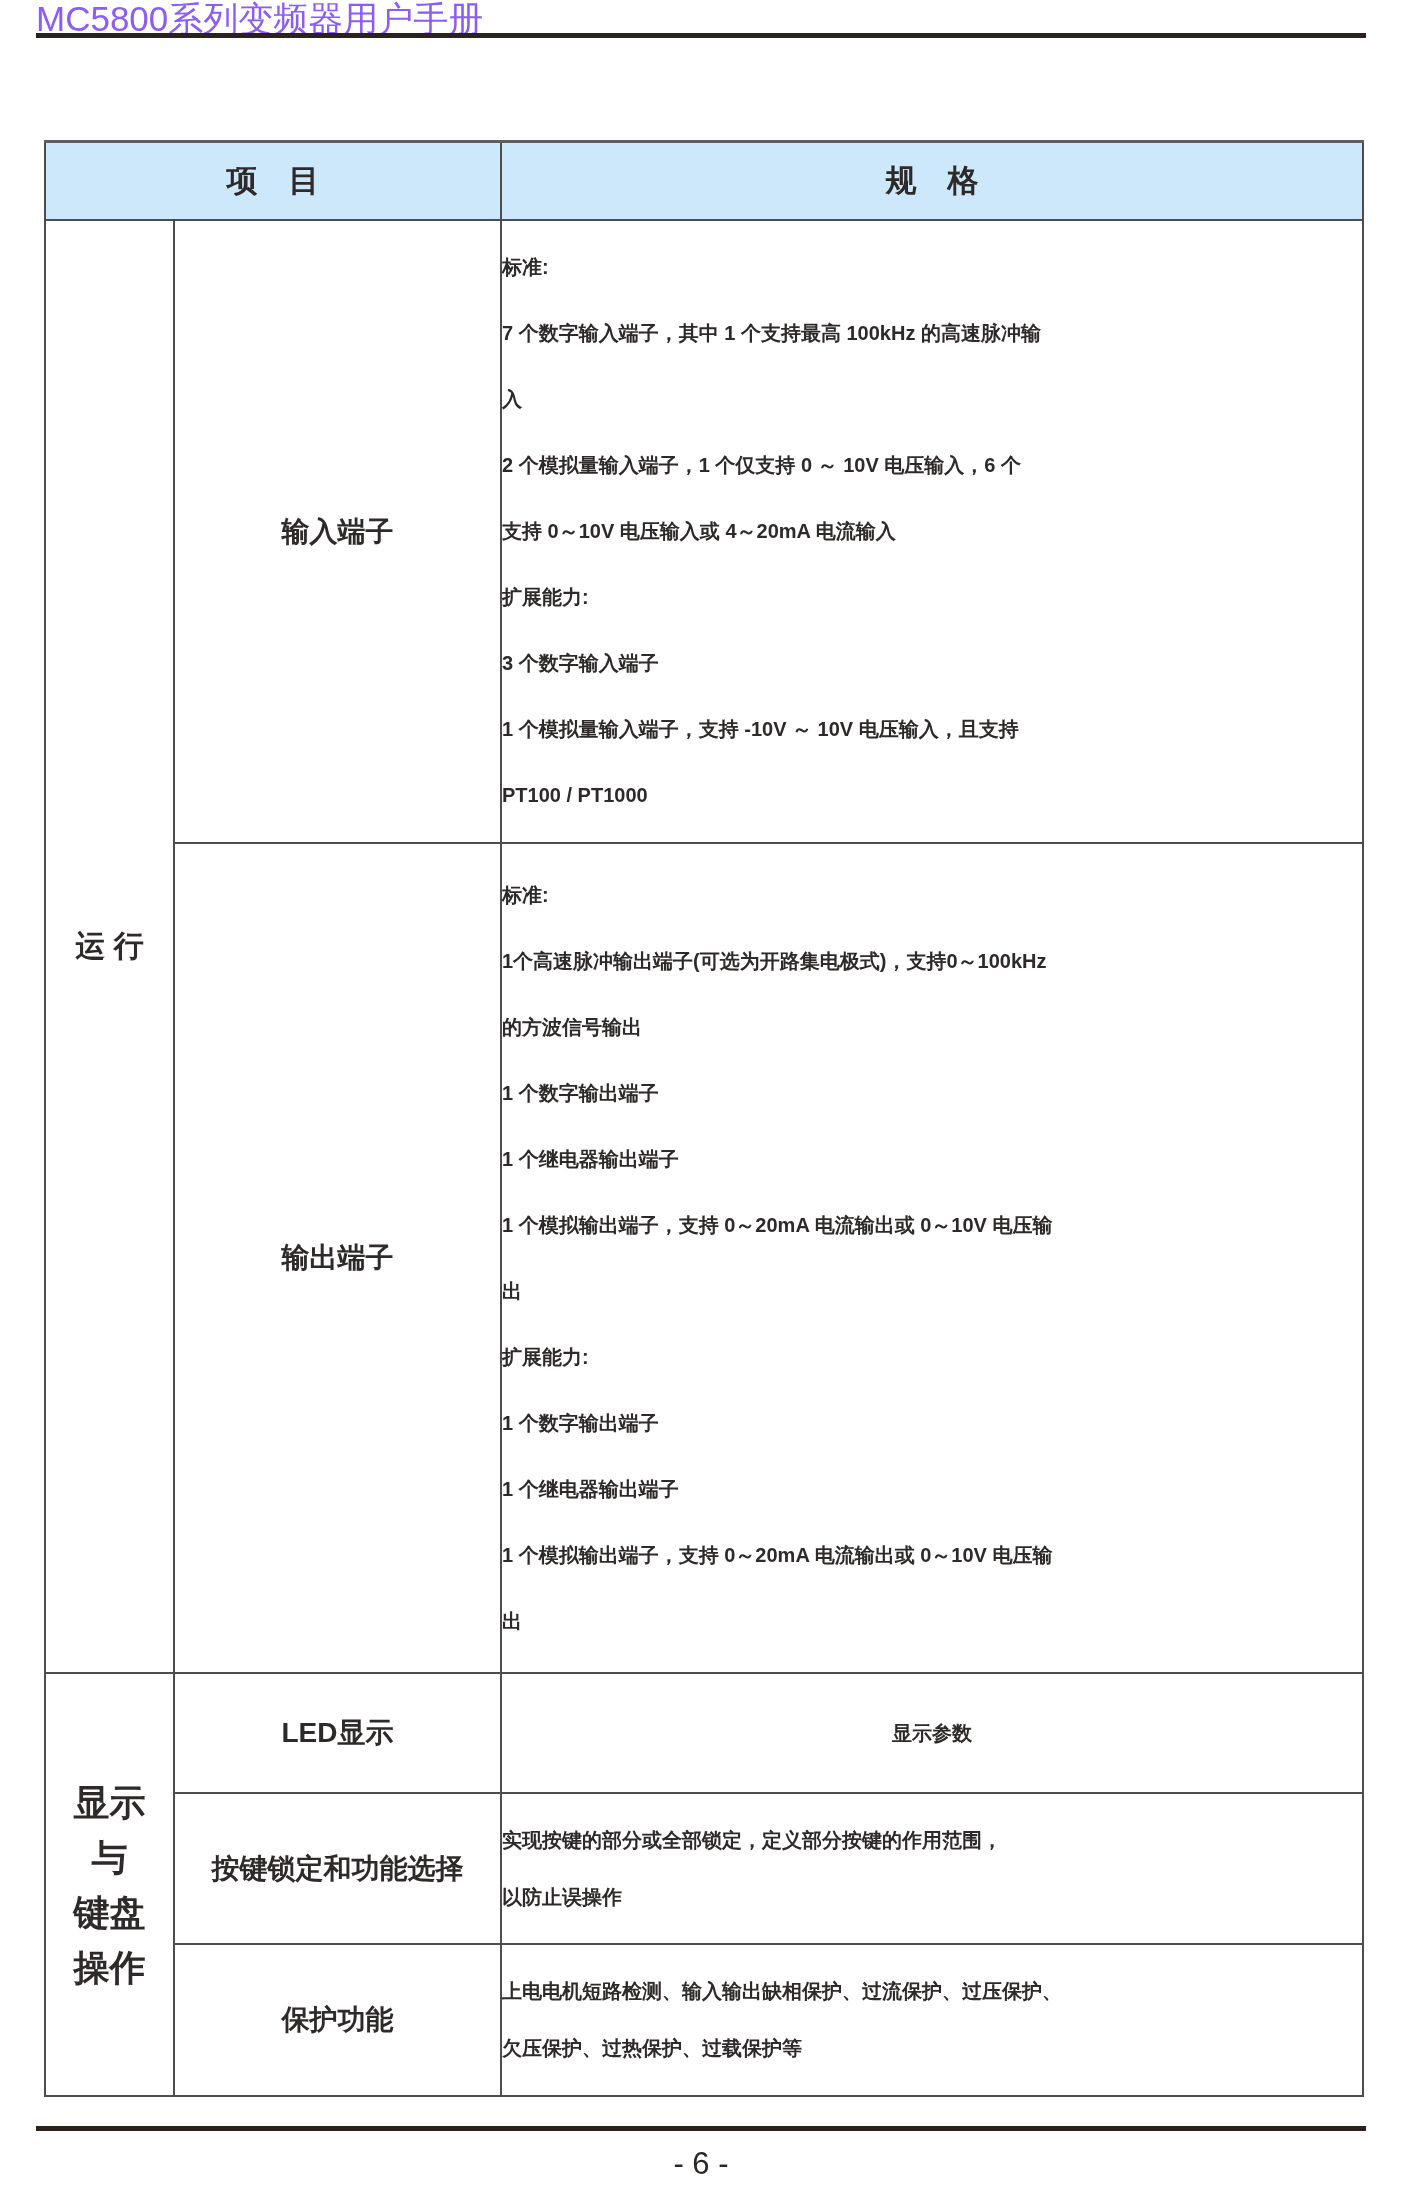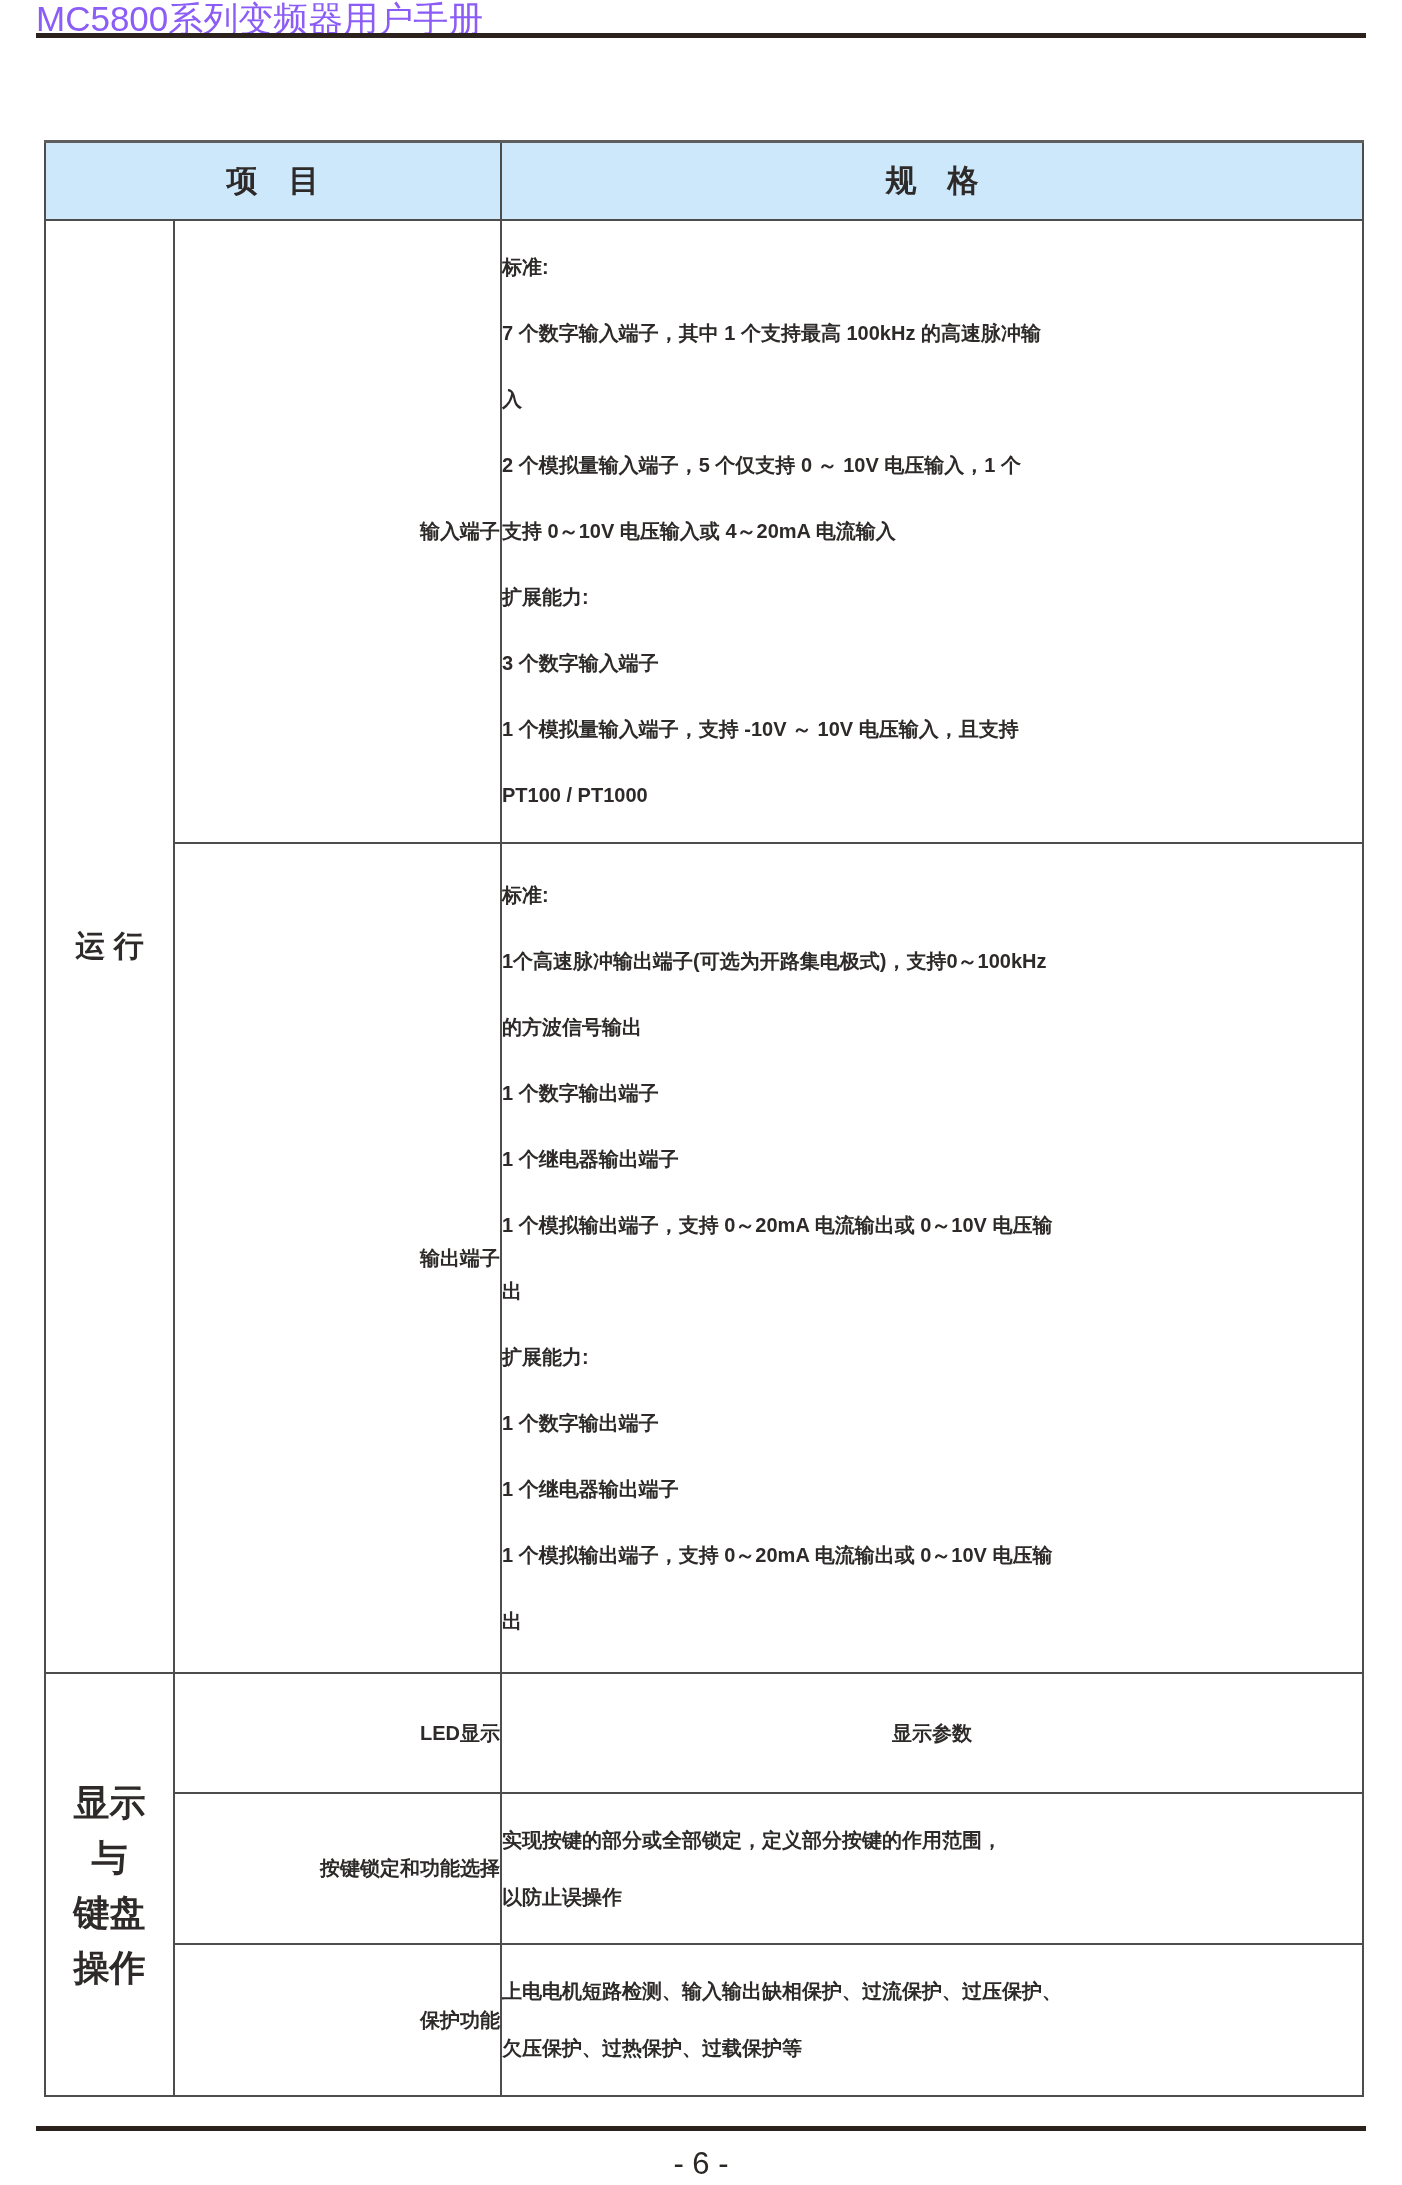--- a/index.html
+++ b/index.html
@@ -37,21 +37,21 @@
   tr.r-header   >*{height:76px;background:var(--header-bg);font-size:31px;}
   tr.r-input    >*{height:621px;}
   tr.r-output   >*{height:828px;}
   tr.r-led      >*{height:118px;}
   tr.r-keylock  >*{height:149px;}
   tr.r-protect  >*{height:150px;}
   th.h-item{text-align:center;padding-right:100px;}
   th.h-spec{text-align:center;}
   td.group-cell{text-align:center;font-size:30px;}
   .group-stack-line{line-height:55px;font-size:36px;}
-  td.item-cell{padding-left:32px;font-size:20px;text-align:right;}
+  td.item-cell{padding-left:32px;font-size:28px;text-align:center;}
   td.spec-cell{padding-left:14px;font-size:20px;text-align:center;}
   .spec-line{height:66px;display:flex;align-items:center;white-space:nowrap;}
   .spec-line-sm{height:57px;display:flex;align-items:center;white-space:nowrap;}
   .spec-line-single{line-height:30px;white-space:nowrap;}
   .footer-rule{
     position:absolute;left:36px;top:2126px;width:1330px;height:5px;
     background:var(--rule);
   }
   .page-number{
     position:absolute;left:0;top:2146px;width:1402px;
@@ -77,21 +77,21 @@
     <th class="h-spec">规　格</th>
   </tr>
 
   <tr class="r-input">
     <td class="group-cell" rowspan="2">运 行</td>
     <td class="item-cell">输入端子</td>
     <td class="spec-cell">
       <div class="spec-line">标准:</div>
       <div class="spec-line">7 个数字输入端子，其中 1 个支持最高 100kHz 的高速脉冲输</div>
       <div class="spec-line">入</div>
-      <div class="spec-line">2 个模拟量输入端子，5 个仅支持 0 ～ 10V 电压输入，1 个</div>
+      <div class="spec-line">2 个模拟量输入端子，1 个仅支持 0 ～ 10V 电压输入，6 个</div>
       <div class="spec-line">支持 0～10V 电压输入或 4～20mA 电流输入</div>
       <div class="spec-line">扩展能力:</div>
       <div class="spec-line">3 个数字输入端子</div>
       <div class="spec-line">1 个模拟量输入端子，支持 -10V ～ 10V 电压输入，且支持</div>
       <div class="spec-line">PT100 / PT1000</div>
     </td>
   </tr>
 
   <tr class="r-output">
     <td class="item-cell">输出端子</td>

